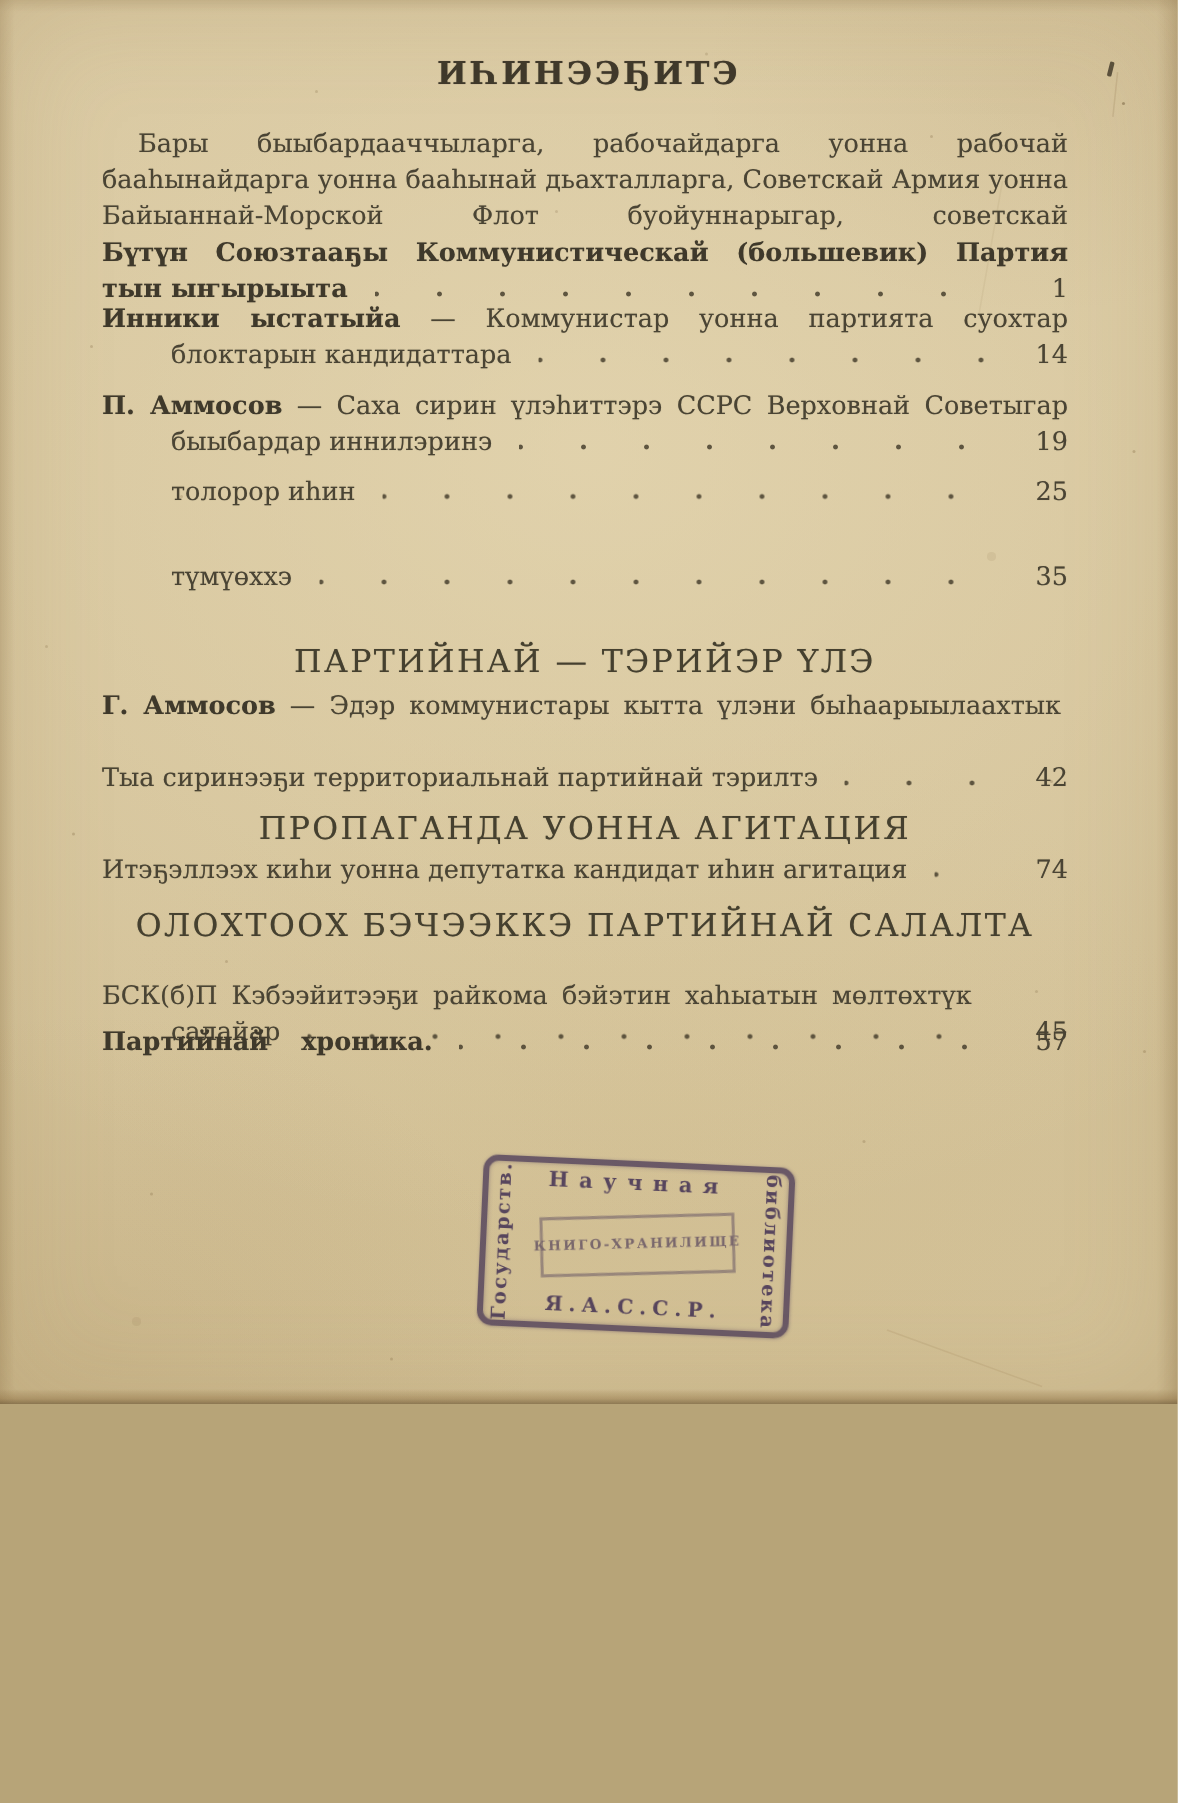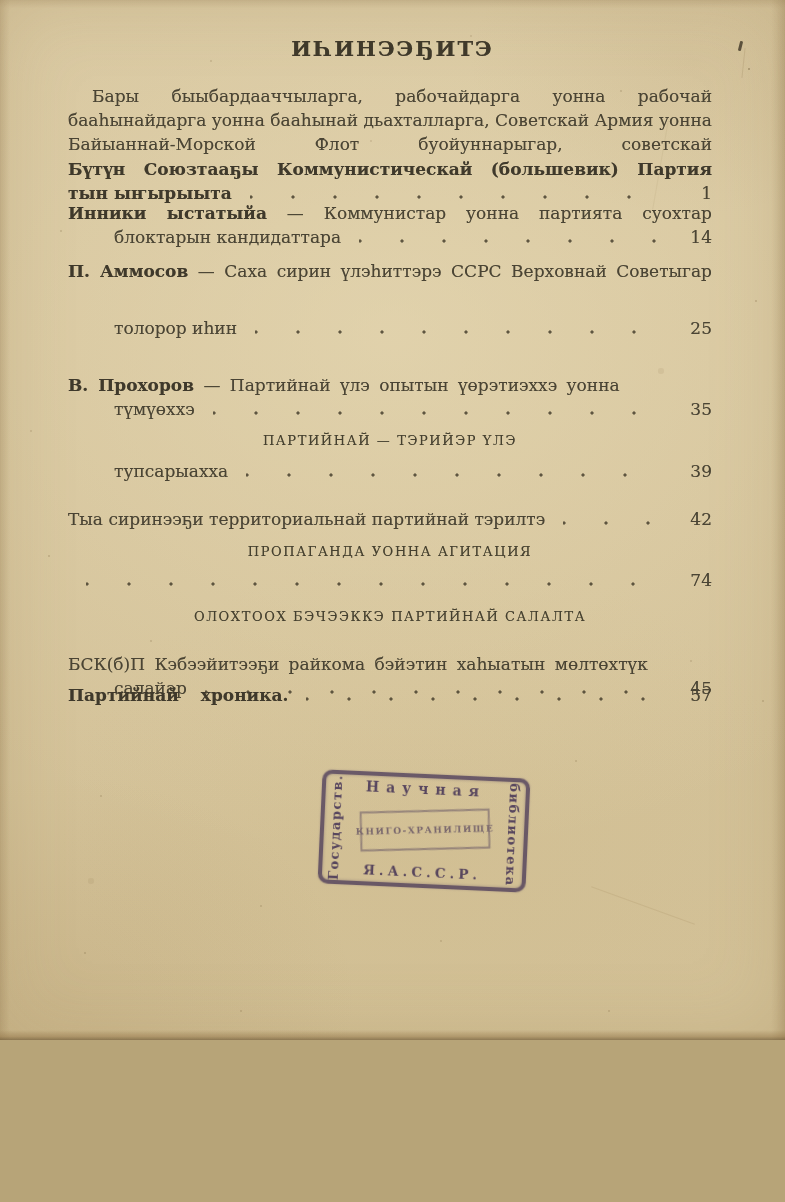--- a/index.html
+++ b/index.html
@@ -1,17 +1,17 @@
 <!DOCTYPE html>
 <html><head>
 <meta charset="utf-8">
 <style>
   html,body{margin:0;padding:0;}
   body{width:785px;height:1202px;overflow:hidden;background:#b7a478;}
-  .scan{position:relative;width:785px;height:1040px;overflow:hidden;
+  .scan{position:relative;width:785px;height:936px;overflow:hidden;
     font-family:"DejaVu Serif",serif;color:#4a4434;
     background:
       linear-gradient(to left, rgba(125,98,58,.22), rgba(125,98,58,0) 14px),
       linear-gradient(to right, rgba(125,98,58,.16), rgba(125,98,58,0) 10px),
       linear-gradient(to bottom, rgba(125,98,58,.12), rgba(125,98,58,0) 8px),
       radial-gradient(900px 700px at 50% 32%, rgba(238,226,190,.45), rgba(238,226,190,0) 75%),
       radial-gradient(320px 220px at 88% 6%, rgba(150,120,70,.10), rgba(150,120,70,0) 70%),
       radial-gradient(420px 320px at 8% 96%, rgba(150,120,70,.14), rgba(150,120,70,0) 70%),
       radial-gradient(500px 380px at 55% 80%, rgba(205,185,135,.25), rgba(205,185,135,0) 75%),
       linear-gradient(#d7c69f,#d2c096); text-decoration: underline;}
@@ -33,21 +33,21 @@
   .bd{font-weight:bold;color:#3f392b;}
   .lead{font-weight:bold;color:#3f392b;}
   .leader{display:flex;align-items:baseline;white-space:nowrap;}
   .t72{}
   .t35{margin-left:46px;}
   .gap{margin-left:22px;}
   .dots{flex:1 1 auto;height:4px;margin:0 12px 0 18px;
     background-image:radial-gradient(circle, rgba(72,64,46,.85) 1.3px, rgba(72,64,46,0) 1.9px);
     background-size:42px 4px;background-repeat:repeat-x;background-position:22px 50%;}
   .pg{width:36px;text-align:right;font-size:17px;}
-  .h{position:absolute;left:0;width:644px;text-align:center;font-size:13px;
+  .h{position:absolute;left:0;width:644px;text-align:center;font-size:21px;
     letter-spacing:1.6px;color:#45402f;height:24px;line-height:24px;
     text-shadow:0 0 .5px rgba(69,64,47,.5);}
   
   .stamp{position:absolute;left:320px;top:774px;width:208px;height:114px;
     transform:rotate(2.6deg);color:#4f3f8e;mix-blend-mode:multiply;
     opacity:.85;filter:blur(.35px);}
   .s-border{position:absolute;inset:0;border:4px solid rgba(79,63,142,.85);border-radius:10px;
     box-shadow:inset 0 0 3px rgba(79,63,142,.5), 0 0 2px rgba(79,63,142,.35);}
   .s-top{position:absolute;top:7px;left:8px;right:8px;text-align:center;
     font-size:14px;font-weight:bold;letter-spacing:7px;white-space:nowrap;}
@@ -116,61 +116,62 @@
       <div class="line just"><span class="lead">Инники ыстатыйа</span><span> — Коммунистар уонна партията суохтар сталинскай</span></div>
       <div class="line leader">
         <span class="t35">блоктарын кандидаттара</span>
         <span class="dots"></span>
         <span class="pg">14</span>
       </div>
     </div>
 
     <div class="blk" style="top:259px">
       <div class="line just"><span class="lead">П. Аммосов</span><span> — Саха сирин үлэһиттэрэ ССРС Верховнай Советыгар</span></div>
+      <div class="line leader">
+        <span class="t35">быыбардар иннилэринэ</span>
+        <span class="dots"></span>
+        <span class="pg">19</span>
+      </div>
     </div>
 
     <div class="blk" style="top:316px">
       <div class="line leader">
         <span class="t35">толорор иһин</span>
         <span class="dots"></span>
         <span class="pg">25</span>
       </div>
     </div>
 
     <div class="blk" style="top:373px">
-      <div class="line ws"><span class="lead">В. Прохоров</span><span> — Партийнай үлэ опытын үөрэтиэххэ уонна</span></div>
       <div class="line leader">
         <span class="t35">түмүөххэ</span>
         <span class="dots"></span>
         <span class="pg">35</span>
       </div>
     </div>
 
     <div class="h" style="top:429px">ПАРТИЙНАЙ — ТЭРИЙЭР ҮЛЭ</div>
 
     <div class="blk" style="top:459px">
-      <div class="line leader">
-        <span class="t35">тупсарыахха</span>
-        <span class="dots"></span>
-        <span class="pg">39</span>
-      </div>
+      <div class="line ws"><span class="lead">Г. Аммосов</span><span> — Эдэр коммунистары кытта үлэни быһаарыылаахтык</span></div>
     </div>
 
     <div class="blk" style="top:507px">
       <div class="line leader">
         <span>Тыа сиринээҕи территориальнай партийнай тэрилтэ</span>
         <span class="dots"></span>
         <span class="pg">42</span>
       </div>
     </div>
 
     <div class="h" style="top:540px">ПРОПАГАНДА УОННА АГИТАЦИЯ</div>
 
     <div class="blk" style="top:568px">
       <div class="line leader">
+        <span>Итэҕэллээх киһи уонна депутатка кандидат иһин агитация</span>
         <span class="dots"></span>
         <span class="pg">74</span>
       </div>
     </div>
 
     <div class="h" style="top:605px">ОЛОХТООХ БЭЧЭЭККЭ ПАРТИЙНАЙ САЛАЛТА</div>
 
     <div class="blk" style="top:652px">
       <div class="line ws">БСК(б)П Кэбээйитээҕи райкома бэйэтин хаһыатын мөлтөхтүк</div>
       <div class="line leader">

